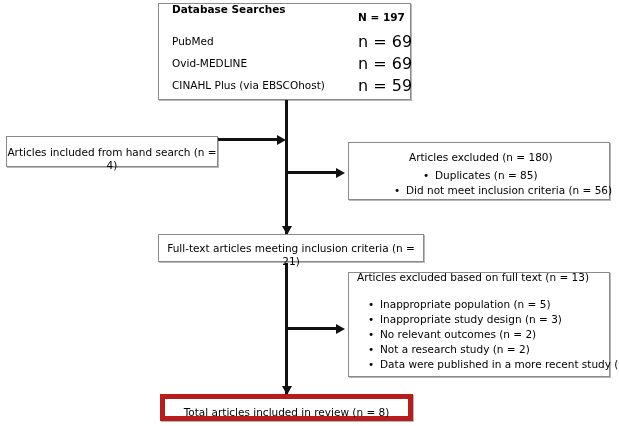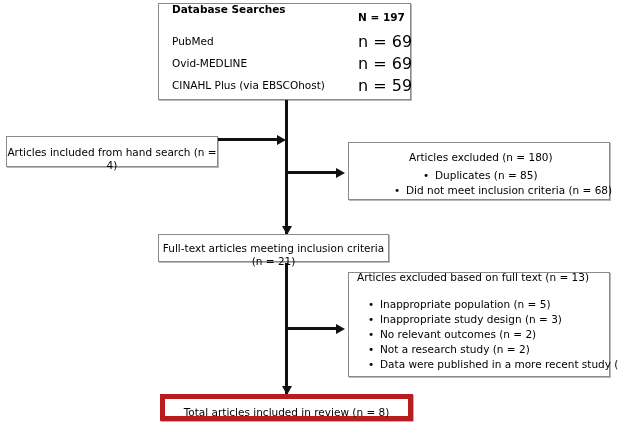--- a/index.html
+++ b/index.html
@@ -122,27 +122,27 @@
   <div class="line-h" style="left:218px; top:138px; width:60px; height:2.5px;"></div>
   <div class="arrow-right" style="left:277px; top:134.5px;"></div>
 
   <div class="box" style="left:348px; top:142px; width:262px; height:58px;">
   </div>
   <div class="txt" style="left:386px; top:151px;margin-left:23px;">Articles excluded (n = 180)</div>
   <div class="bullet-row" style="left:394px; top:168px;margin-left:29px;">
     <span class="bullet-dot">•</span><span>Duplicates (n = 85)</span>
   </div>
   <div class="bullet-row" style="left:394px; top:183px;">
-    <span class="bullet-dot">•</span><span>Did not meet inclusion criteria (n = 68)</span>
+    <span class="bullet-dot">•</span><span>Did not meet inclusion criteria (n = 56)</span>
   </div>
 
   <div class="line-h" style="left:287px; top:171px; width:50px; height:2.5px;"></div>
   <div class="arrow-right" style="left:336px; top:167.5px;"></div>
 
-  <div class="box" style="left:158px; top:234px; width:231px; height:28px;">
+  <div class="box" style="left:158px; top:234px; width:266px; height:28px;">
     <div class="center-line" style="top:7px;">Full-text articles meeting inclusion criteria (n = 21)</div>
   </div>
 
   <div class="box" style="left:348px; top:272px; width:262px; height:105px;">
   </div>
   <div class="txt" style="left:357px; top:271px;">Articles excluded based on full text (n = 13)</div>
   <div class="bullet-row" style="left:368px; top:297px;">
     <span class="bullet-dot">•</span><span>Inappropriate population (n = 5)</span>
   </div>
   <div class="bullet-row" style="left:368px; top:312px;">

